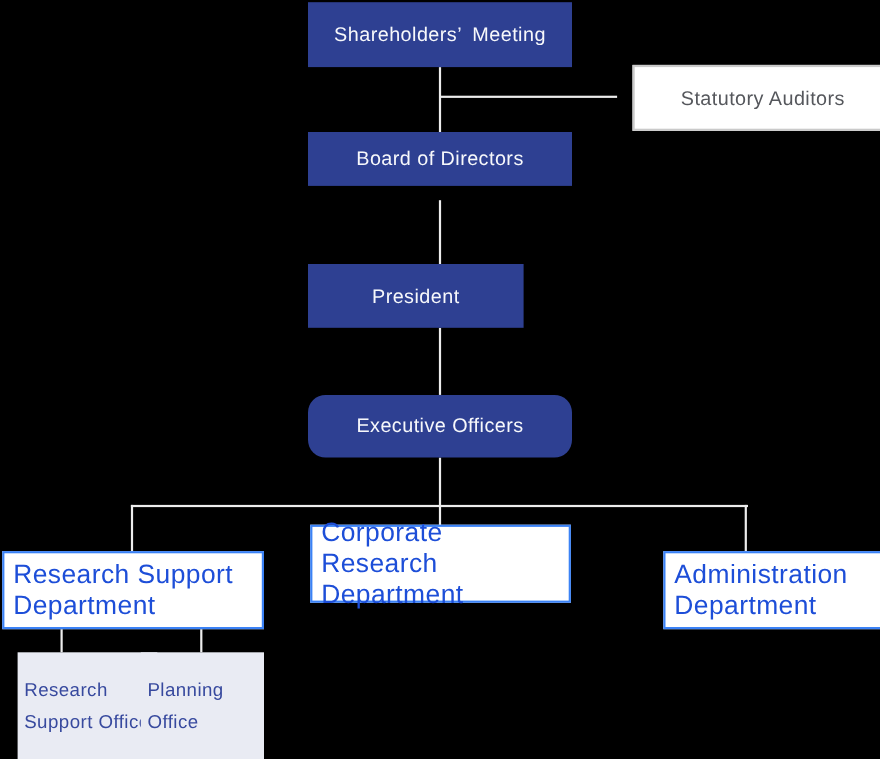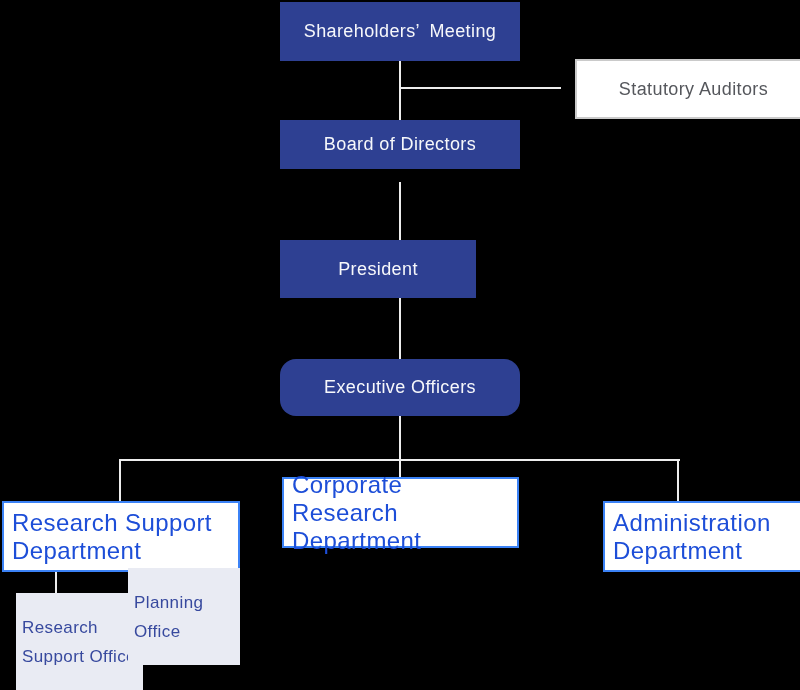--- a/index.html
+++ b/index.html
@@ -57,21 +57,21 @@
   
   #node-shareholders-meeting { left: 280px; top: 2px;   width: 240px; height: 59px; }
   #node-statutory-auditors   { left: 559px; top: 59px;  width: 237px; height: 60px; margin-left: 16px; }
   #node-board-of-directors   { left: 280px; top: 120px; width: 240px; height: 49px; }
   #node-president            { left: 280px; top: 240px; width: 196px; height: 58px; }
   #node-executive-officers   { left: 280px; top: 359px; width: 240px; height: 57px; border-radius: 16px; }
   #node-research-support-department   { left: 2px;   top: 501px; width: 238px; height: 71px; }
   #node-corporate-research-department { left: 282px; top: 477px; width: 237px; height: 71px; }
   #node-administration-department     { left: 559px; top: 501px; width: 200px; height: 71px; margin-left: 44px; }
   #node-research-support-office { left: 16px;   top: 593px; width: 127px; height: 97px; }
-  #node-planning-office         { left: 128px; top: 568px; width: 112px; height: 97px; }
+  #node-planning-office         { left: 128px; top: 593px; width: 112px; height: 97px; }
 
   #line-shareholders-board { left: 399px; top: 61px;  width: 2px;   height: 59px; }
   #line-statutory-branch   { left: 400px; top: 87px;  width: 161px; height: 2px;  }
   #line-board-president    { left: 399px; top: 182px; width: 2px;   height: 58px; }
   #line-president-exec     { left: 399px; top: 298px; width: 2px;   height: 61px; }
   #line-exec-bus           { left: 399px; top: 416px; width: 2px;   height: 44px; }
   #line-dept-bus           { left: 119px; top: 459px; width: 561px; height: 2px;  }
   #line-drop-research      { left: 119px; top: 459px; width: 2px;   height: 43px; }
   #line-drop-corporate     { left: 399px; top: 459px; width: 2px;   height: 43px; }
   #line-drop-administration{ left: 677px; top: 459px; width: 2px;   height: 43px; }

